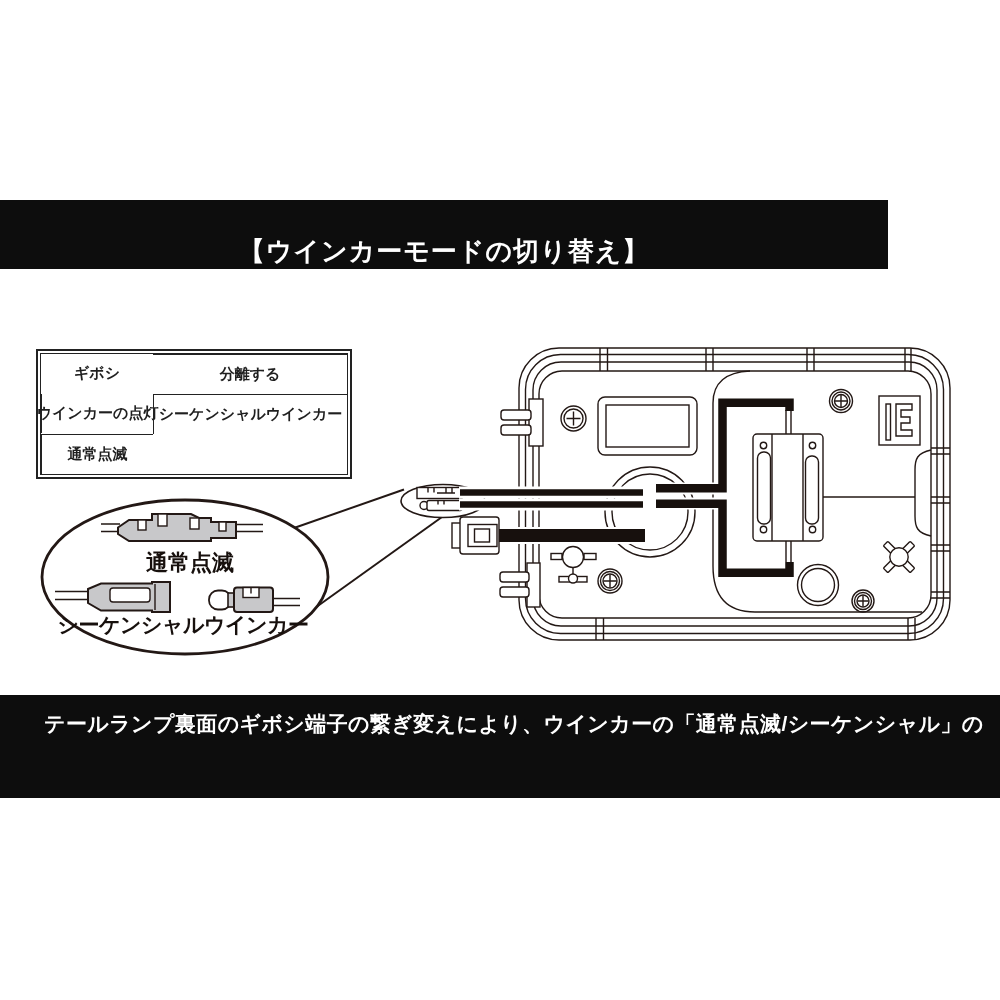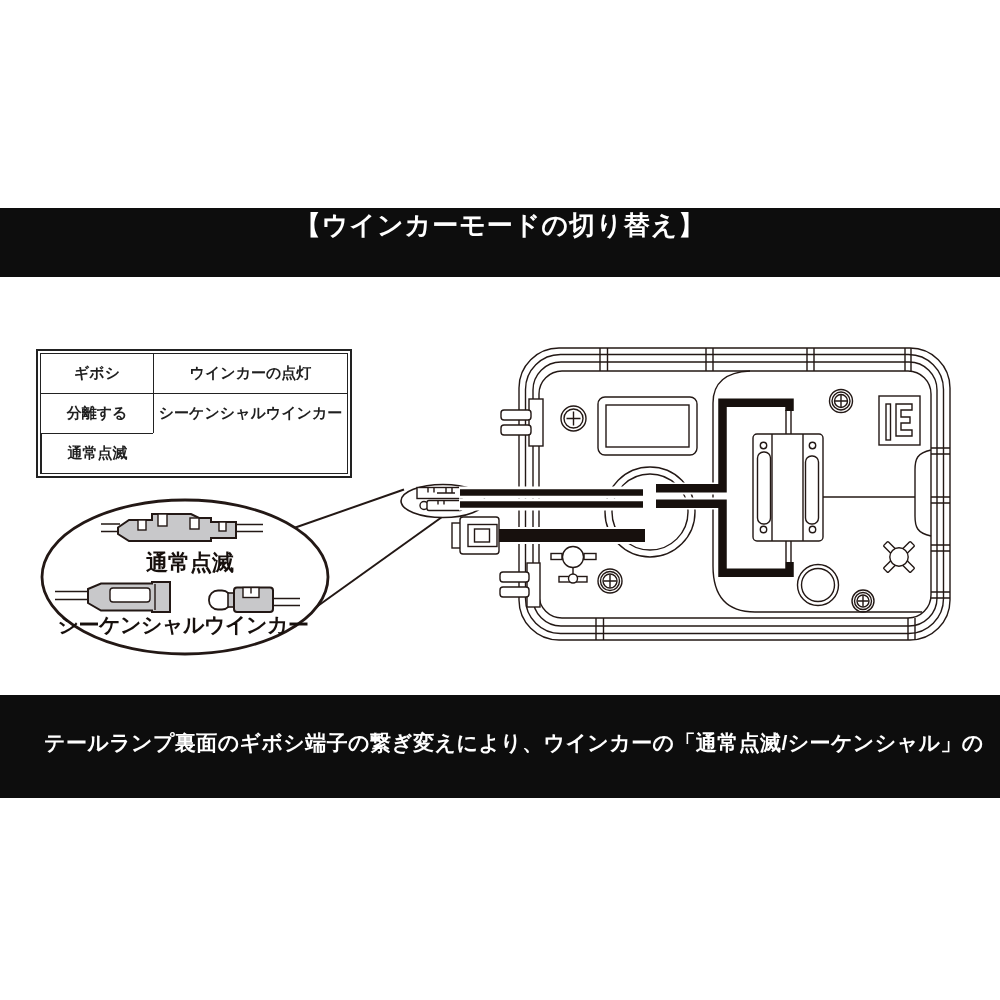--- a/index.html
+++ b/index.html
@@ -4,29 +4,29 @@
 <style>
   html,body{margin:0;padding:0;}
   body{
     width:1000px;height:1000px;background:#ffffff;
     font-family:"Liberation Sans","DejaVu Sans",sans-serif;
     position:relative;overflow:hidden;color:#1a1a1a;
   }
   .abs{position:absolute;}
   
   .topbar{
-    left:0;top:208px;width:1000px;height:69px;background:#0d0d0d;
-    display:flex;align-items:flex-start;justify-content:center;
+    left:0;top:200px;width:888px;height:69px;background:#0d0d0d;
+    display:flex;align-items:flex-end;justify-content:center;
   }
   .topbar .title{
     color:#ffffff;font-size:26px;font-weight:bold;letter-spacing:1px;white-space:nowrap;
   }
   .footbar{
     left:0;top:695px;width:1000px;height:103px;background:#0d0d0d;
-    box-sizing:border-box;padding:29px 44px 0 44px;
+    box-sizing:border-box;padding:10px 44px 0 44px;
   }
   .footbar .fline{
     color:#ffffff;font-size:21px;font-weight:bold;line-height:37px;
     letter-spacing:0.4px;white-space:nowrap;
   }
   
   .spec-table{
     left:36px;top:349px;width:316px;box-sizing:border-box;
     border:2px solid #222222;padding:2px;background:#ffffff;
   }
@@ -52,22 +52,22 @@
 </head>
 <body>
 
 <div class="abs topbar">
   <span class="title">【ウインカーモードの切り替え】</span>
 </div>
 
 <div class="abs spec-table">
   <div class="spec-grid">
     <div class="cell c-l">ギボシ</div>
+    <div class="cell c-l row2">分離する</div>
     <div class="cell c-r">ウインカーの点灯</div>
-    <div class="cell c-l row2">分離する</div>
     <div class="cell c-r row2">シーケンシャルウインカー</div>
     <div class="cell c-r row2">通常点滅</div>
   </div>
 </div>
 
 <svg class="abs diagram-svg" viewBox="0 330 1000 350" xmlns="http://www.w3.org/2000/svg">
   <g stroke="#231815" fill="none" stroke-width="1.4" stroke-linecap="butt">
 
     <g>
       <path d="M294,528 L404,489.5" stroke-width="2"></path>

